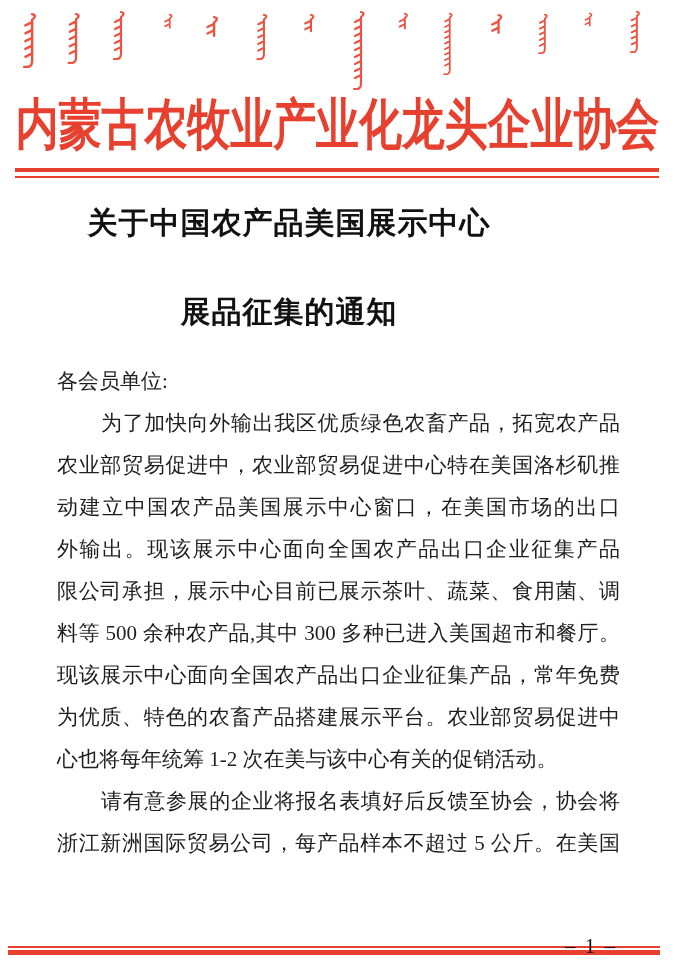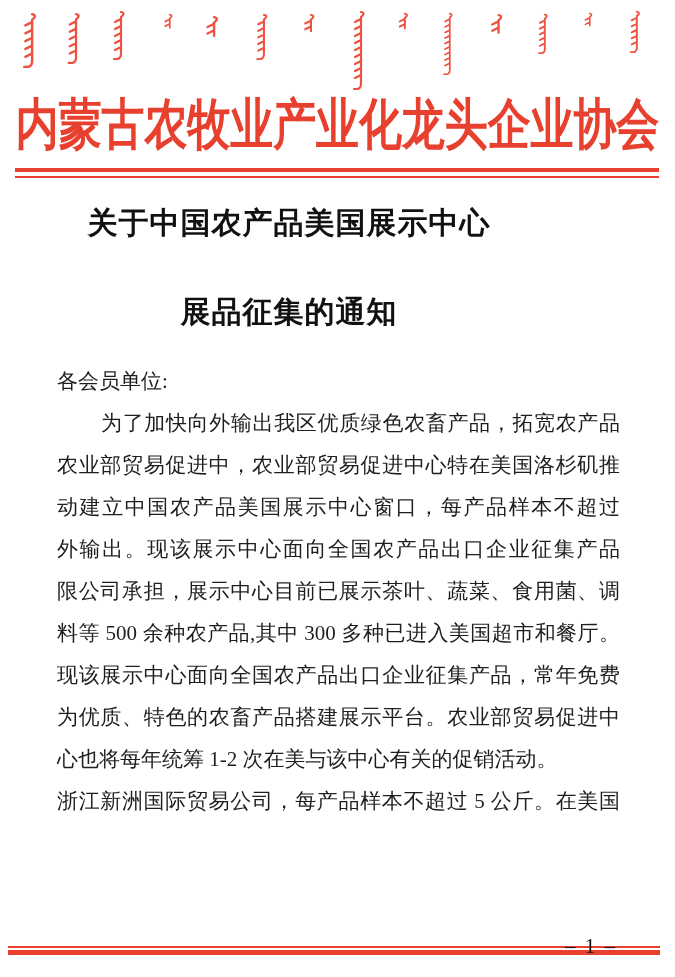--- a/index.html
+++ b/index.html
@@ -102,27 +102,28 @@
     <div class="rule-thin"></div>
   </div>
 
   <div class="doc-title l1">关于中国农产品美国展示中心</div>
   <div class="doc-title l2">展品征集的通知</div>
 
   <div class="body-block">
     <div class="bline noj">各会员单位:</div>
     <div class="bline ind">为了加快向外输出我区优质绿色农畜产品，拓宽农产品</div>
     <div class="bline">农业部贸易促进中，农业部贸易促进中心特在美国洛杉矶推</div>
-    <div class="bline">动建立中国农产品美国展示中心窗口，每产品样本不超过</div>
+    <div class="bline">动建立中国农产品美国展示中心窗口，在美国市场的出口</div>
     <div class="bline">外输出。现该展示中心面向全国农产品出口企业征集产品</div>
     <div class="bline">限公司承担，展示中心目前已展示茶叶、蔬菜、食用菌、调</div>
     <div class="bline">料等 500 余种农产品,其中 300 多种已进入美国超市和餐厅。</div>
     <div class="bline">现该展示中心面向全国农产品出口企业征集产品，常年免费</div>
     <div class="bline">为优质、特色的农畜产品搭建展示平台。农业部贸易促进中</div>
     <div class="bline noj">心也将每年统筹 1-2 次在美与该中心有关的促销活动。</div>
+    <div class="bline ind">请有意参展的企业将报名表填好后反馈至协会，协会将</div>
     <div class="bline">浙江新洲国际贸易公司，每产品样本不超过 5 公斤。在美国</div>
   </div>
 
   <div class="footer-rule">
     <div class="rule-thin"></div>
     <div class="rule-thick"></div>
   </div>
   <span class="page-number">– 1 –</span>
 
 </div>

